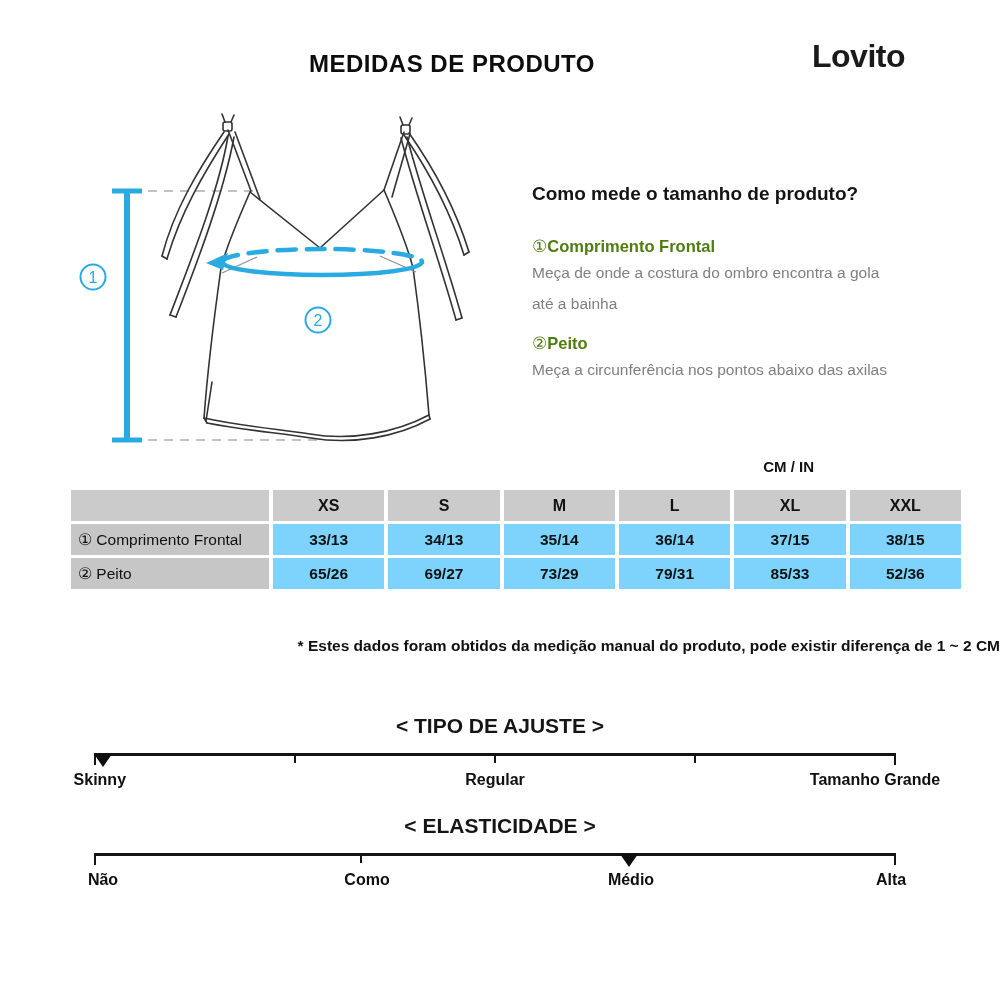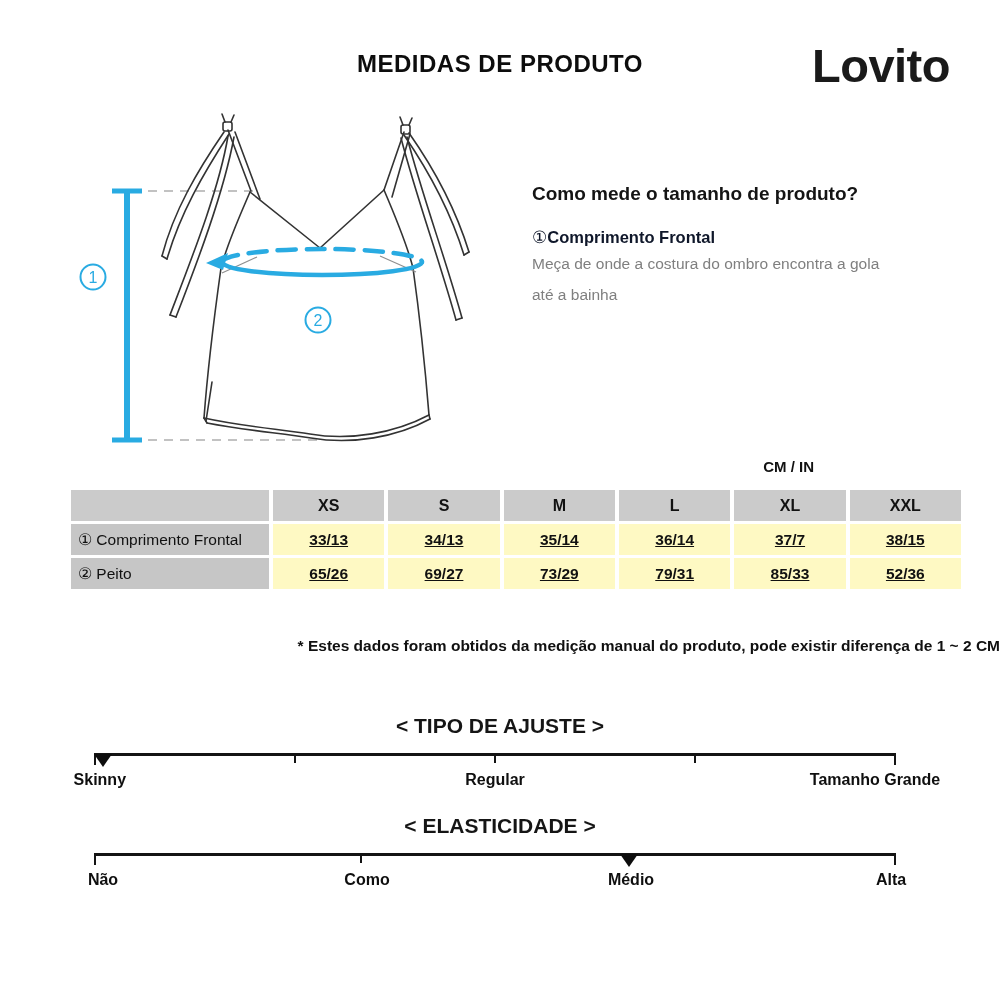--- a/index.html
+++ b/index.html
@@ -4,48 +4,48 @@
 <style>
   html,body{margin:0;padding:0;}
   body{
     width:1000px;height:1000px;position:relative;background:#ffffff;
     font-family:"Liberation Sans", sans-serif;color:#111;overflow:hidden;
   }
   .abs{position:absolute;}
 
   
   .page-title{
-    top:50px;left:0;width:1000px;text-align:center;
+    top:50px;left:0;width:904px;text-align:center;
     font-size:24px;font-weight:800;letter-spacing:.5px;color:#0d0d0d;
   }
   .brand{
-    top:38px;left:812px;font-size:47px;font-weight:800;letter-spacing:-.5px;color:#1a1a1a;
+    top:38px;left:812px;font-size:32px;font-weight:800;letter-spacing:-.5px;color:#1a1a1a;
   }
 
   
   .howto{top:183px;left:532px;width:392px;}
-  .howto-title{font-size:19px;font-weight:800;color:#141414;margin-bottom:22px;}
-  .howto-item-name{font-size:16.5px;font-weight:700;color:#0f172a;margin-top:14px;}
+  .howto-title{font-size:19px;font-weight:800;color:#141414;margin-bottom:31px;}
+  .howto-item-name{font-size:16.5px;font-weight:700;color:#4d7c0f;margin-top:14px;}
   .howto-item-name .num{font-weight:400;font-size:17px;}
   .howto-desc{font-size:15.5px;line-height:31px;color:#7f7f7f;width:368px;}
 
   
   .unit{top:458px;left:0;width:814px;text-align:right;font-size:15px;font-weight:700;}
 
   
   .size-table{
     top:490px;left:55px;width:890px;
     display:grid;grid-template-columns:198px repeat(6,1fr);
     column-gap:4px;row-gap:3px;margin-left:16px;
   }
   .cell{height:31px;display:flex;align-items:center;justify-content:center;font-size:15.5px;}
   .cell.head{background:#cbcbcb;font-weight:700;font-size:16px;}
   .cell.rowlabel{background:#c6c6c6;justify-content:flex-start;padding-left:7px;font-weight:400;}
   .cell.rowlabel .num{margin-right:4px;font-size:16px;}
-  .cell.val{background:#fef9c3;font-weight:700;text-decoration:underline;}
+  .cell.val{background:#7dd3fc;font-weight:700;}
 
   
   .footnote{top:637px;left:0;width:1000px;text-align:right;font-size:15.5px;font-weight:700;color:#101010;}
 
   
   .scale-title{left:0;width:1000px;text-align:center;font-size:21px;font-weight:800;color:#151515;}
   .track{left:95px;width:800px;height:46px;text-align:center;}
   .track .line{position:absolute;top:0;left:0;width:100%;height:3px;background:#141414;}
   .track .tick{position:absolute;top:0;width:2px;height:10px;background:#141414;transform:translateX(-50%);}
   .track .tick.end{height:12px;}
@@ -141,20 +141,24 @@
 </svg>
 
 <div class="abs howto">
   <div class="howto-title">Como mede o tamanho de produto?</div>
 
   <div class="howto-item-name">
     <span class="num">①</span><span>Comprimento Frontal</span>
   </div>
   <div class="howto-desc">Meça de onde a costura do ombro encontra a gola até a bainha</div>
 
+  <div class="howto-item-name">
+    <span class="num">②</span><span>Peito</span>
+  </div>
+  <div class="howto-desc">Meça a circunferência nos pontos abaixo das axilas</div>
 </div>
 
 <div class="abs unit">CM / IN</div>
 
 <div class="abs size-table">
   <div class="cell head"></div>
   <div class="cell head">XS</div>
   <div class="cell head">S</div>
   <div class="cell head">M</div>
   <div class="cell head">L</div>
@@ -162,21 +166,21 @@
   <div class="cell head">XXL</div>
 
   <div class="cell rowlabel">
     <span class="num">①</span>
     <span>Comprimento Frontal</span>
   </div>
   <div class="cell val">33/13</div>
   <div class="cell val">34/13</div>
   <div class="cell val">35/14</div>
   <div class="cell val">36/14</div>
-  <div class="cell val">37/7</div>
+  <div class="cell val">37/15</div>
   <div class="cell val">38/15</div>
 
   <div class="cell rowlabel">
     <span class="num">②</span>
     <span>Peito</span>
   </div>
   <div class="cell val">65/26</div>
   <div class="cell val">69/27</div>
   <div class="cell val">73/29</div>
   <div class="cell val">79/31</div>

